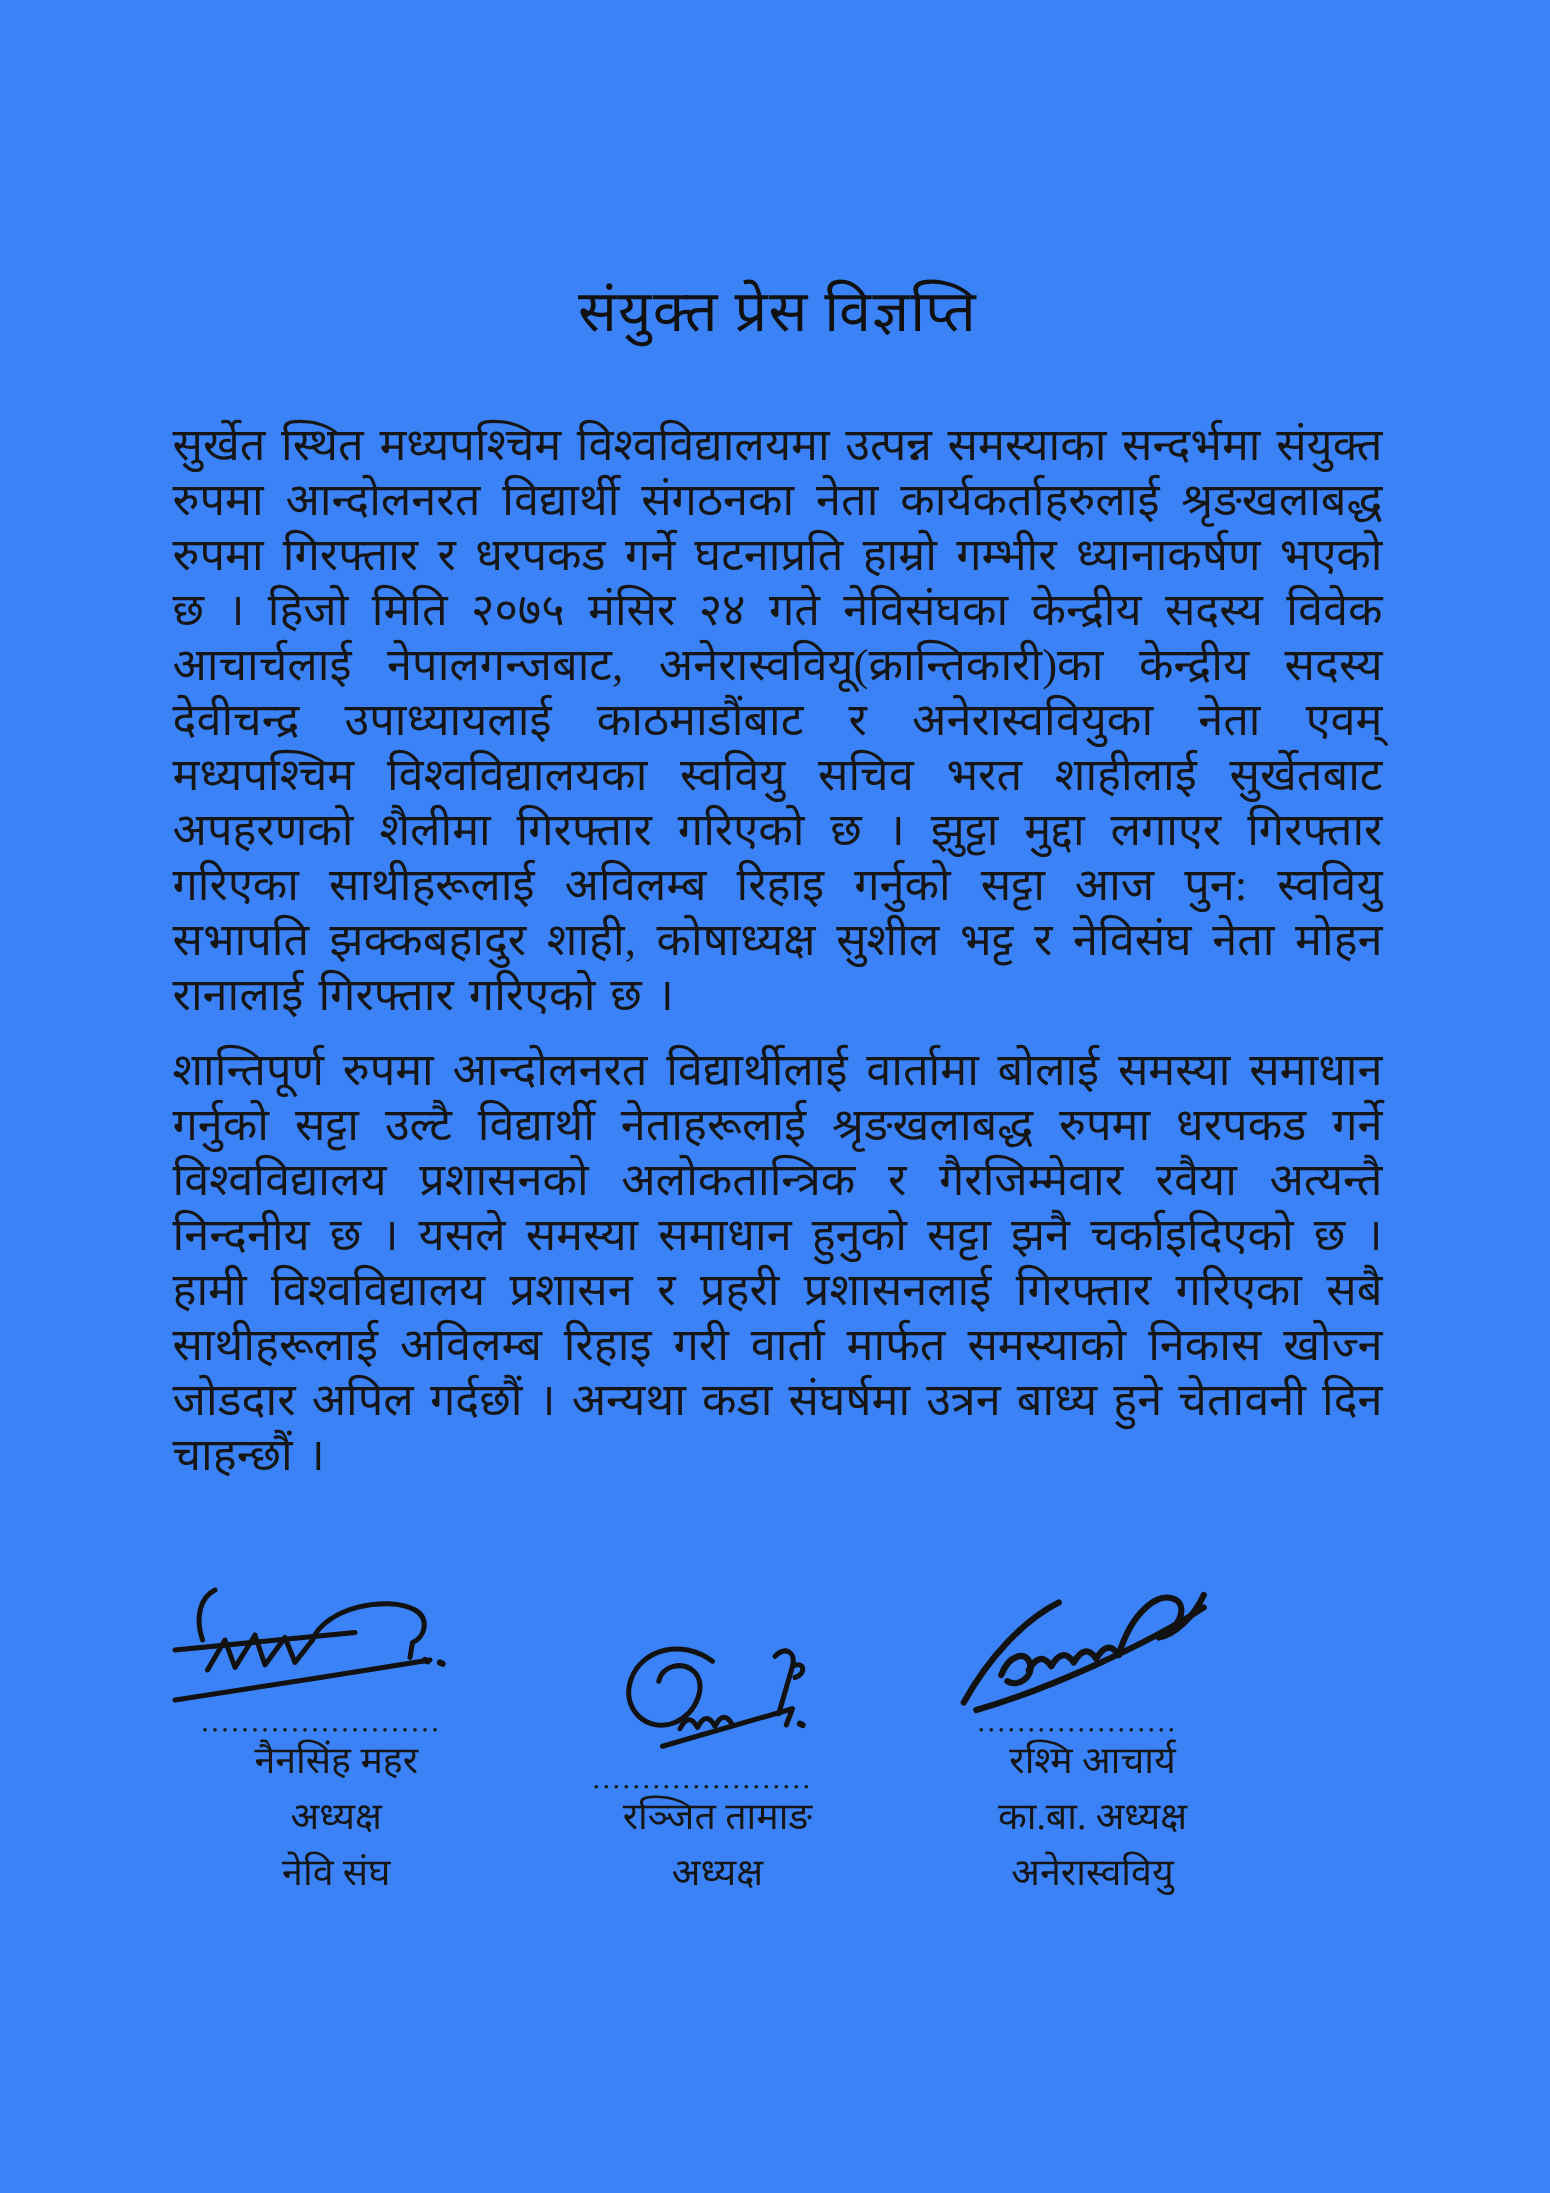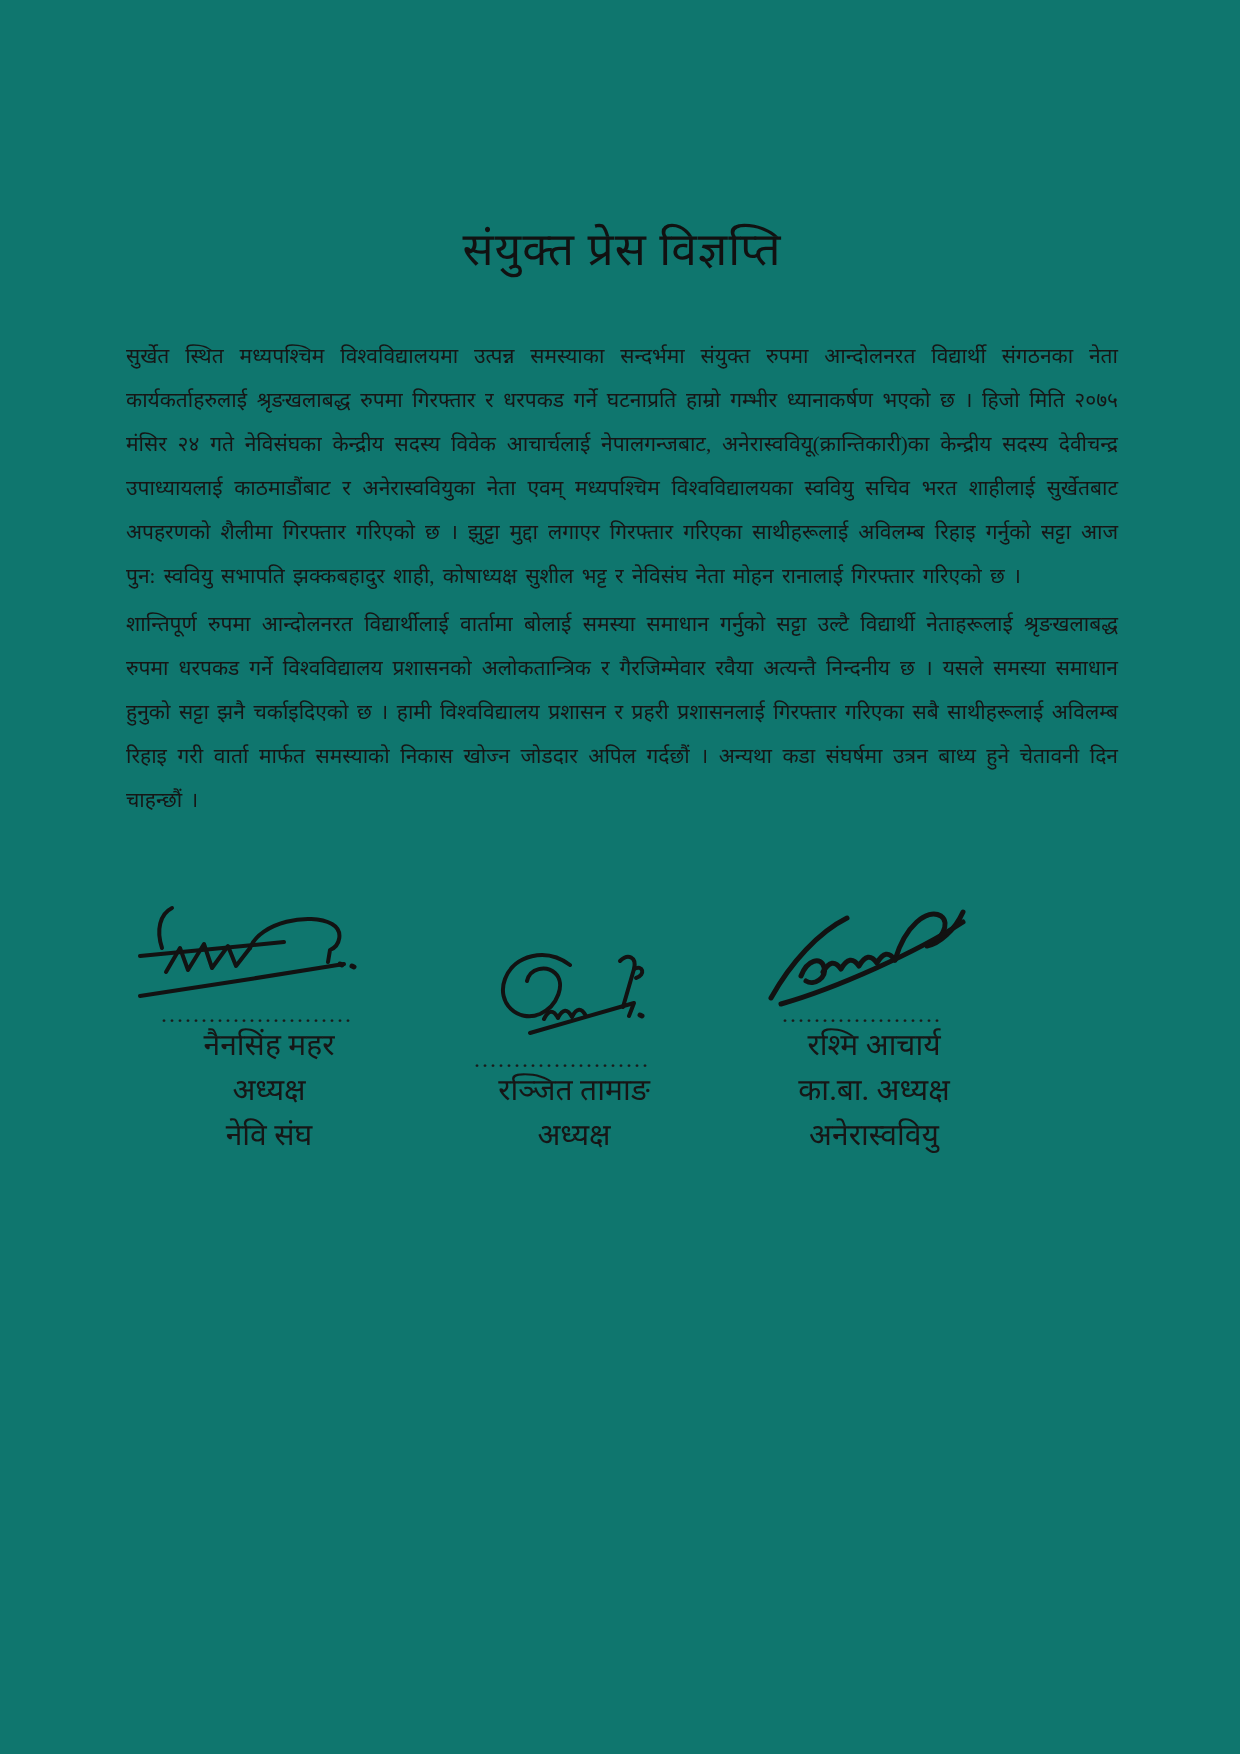--- a/index.html
+++ b/index.html
@@ -13,36 +13,36 @@
     position: relative;
     font-family: "Liberation Serif", "DejaVu Serif", serif;
     color: #151515;
     overflow: hidden;
   }
   .page {
     box-sizing: border-box;
     width: 1240px;
     height: 1754px;
     padding: 216px 118px 0 122px;
-    background: #0f766e;
+    background: #3b82f6;
   }
   .doc-title {
     margin: 0;
     text-align: center;
     font-size: 46px;
     font-weight: normal;
     letter-spacing: 1px;
     color: #111111;
   }
   .doc-body {
     margin-top: 56px;
   }
   .doc-body p {
-    margin: 4px;
-    font-size: 21px;
+    margin: 16px;
+    font-size: 36px;
     line-height: 44px;
     text-align: justify;
     color: #161616;
     word-spacing: 3px;
   }
   .sig-section {
     display: flex;
     flex-direction: row;
     align-items: flex-end;
     margin-top: 78px;

